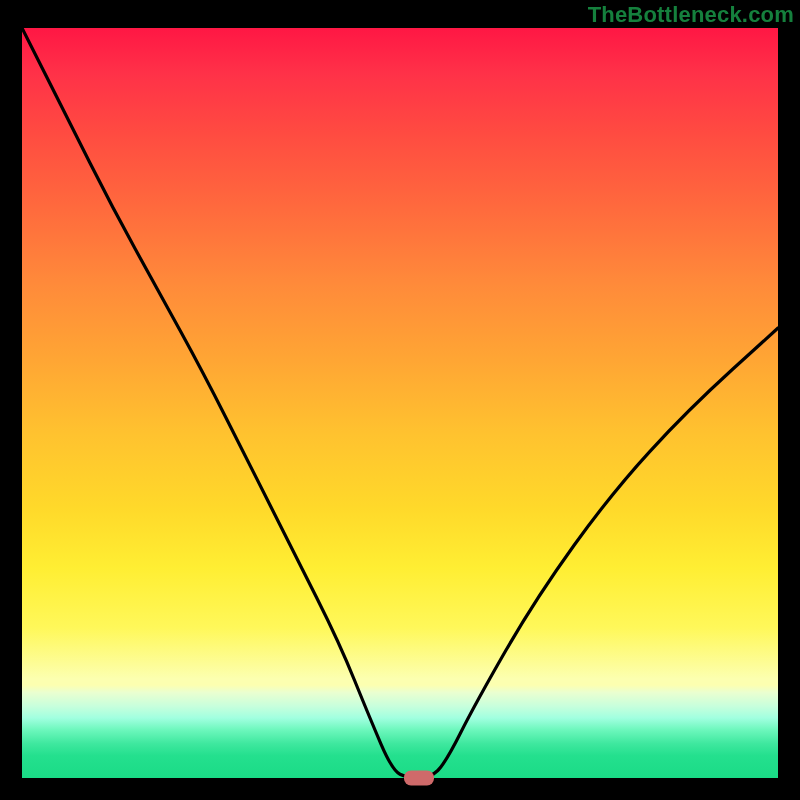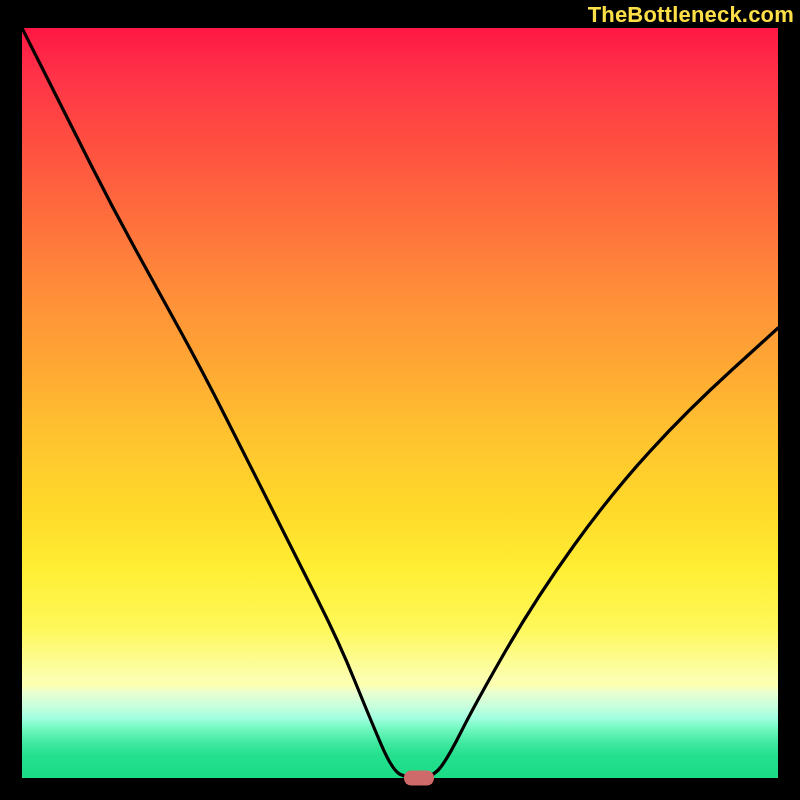--- a/index.html
+++ b/index.html
@@ -14,21 +14,21 @@
   .frame {
     position: relative;
     width: 800px;
     height: 800px;
     background: #000;
   }
   .watermark {
     position: absolute;
     top: 2px;
     right: 6px;
-    color: #fde047;
+    color: #15803d;
     font-size: 22px;
     font-weight: bold;
     letter-spacing: 0.2px;
     font-family: Arial, sans-serif;
     user-select: none;
   }
   .plot {
     position: absolute;
     left: 22px;
     top: 28px;

